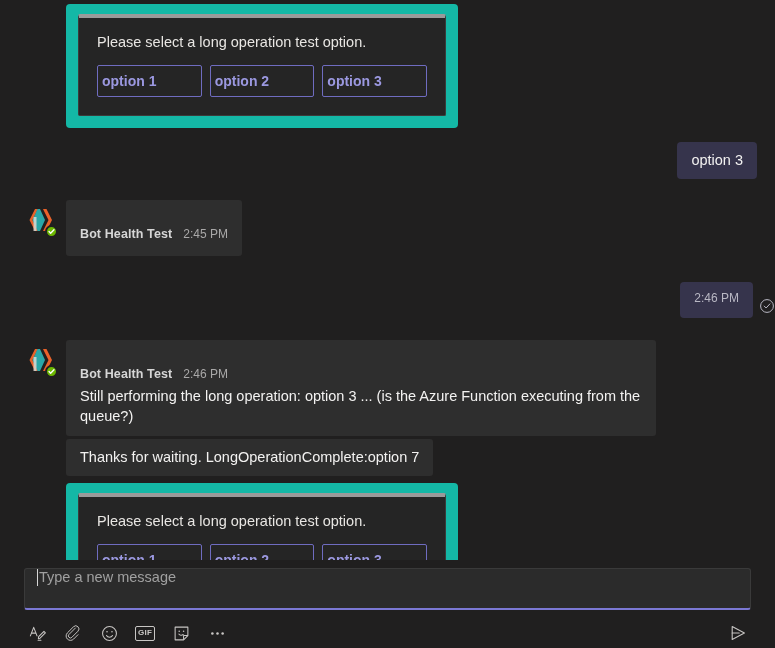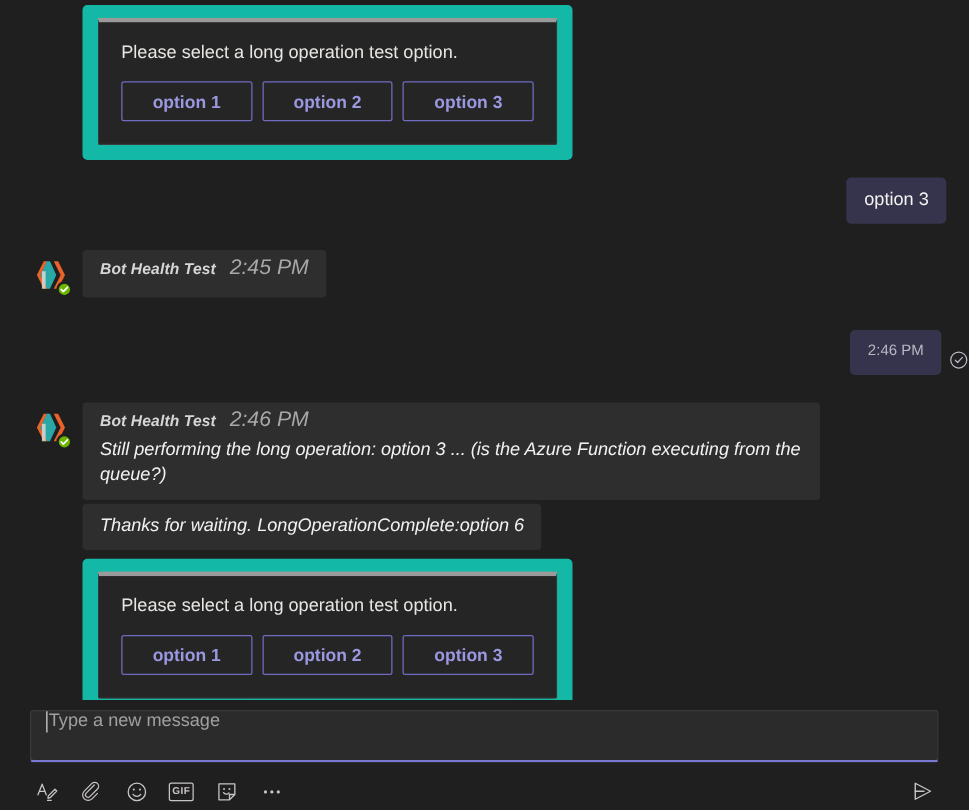--- a/index.html
+++ b/index.html
@@ -74,41 +74,40 @@
     display: flex;
     flex-direction: column;
     align-items: flex-start;
     gap: 3px;
   }
 
   .bubble-bot {
     background: #2e2e2e;
     color: #f3f2f1;
     border-radius: 3px;
-    padding: 2px 14px 10px 14px;
+    padding: 26px 14px 10px 14px;
     max-width: 590px;
     line-height: 1.38;
     font-size: 14.5px;
-    font-style: italic;
   }
 
   .meta {
     display: flex;
     align-items: baseline;
     gap: 11px;
     margin-bottom: 3px;
   }
   .meta-name {
     font-size: 12.5px;
     color: #d6d6d6;
     font-weight: 600;
     letter-spacing: .1px;
   }
   .meta-time {
-    font-size: 17px;
+    font-size: 12px;
     color: #a9a8a8;
   }
   .bubble-text { font-size: 14.5px; color: #f3f2f1; }
 
   
   .msg-row.outgoing {
     justify-content: flex-end;
     padding-right: 0;
   }
   .out-wrap {
@@ -165,21 +164,21 @@
   .card-btn {
     flex: 1;
     border: 1px solid #6f6cc0;
     background: transparent;
     color: #9b98e0;
     font-family: inherit;
     font-size: 14px;
     font-weight: 600;
     padding: 7px 4px;
     border-radius: 2px;
-    text-align: center;
+    text-align: left;
     cursor: pointer;
     white-space: nowrap;
   }
 
   
   #compose {
     position: absolute;
     left: 0;
     bottom: 0;
     width: 775px;
@@ -340,21 +339,21 @@
 
         <div class="bubble-bot">
           <div class="meta">
             <span class="meta-name">Bot Health Test</span>
             <span class="meta-time">2:46 PM</span>
           </div>
           <div class="bubble-text">Still performing the long operation: option 3 ... (is the Azure Function executing from the queue?)</div>
         </div>
 
         <div class="bubble-bot" style="padding-top:8px;padding-bottom:9px;">
-          <div class="bubble-text">Thanks for waiting. LongOperationComplete:option 6</div>
+          <div class="bubble-text">Thanks for waiting. LongOperationComplete:option 7</div>
         </div>
 
         <div class="card-outer" style="margin-top:4px;">
           <div class="card-inner">
             <div class="card-title">Please select a long operation test option.</div>
             <div class="card-actions">
               <div class="card-btn">option 1</div>
               <div class="card-btn">option 2</div>
               <div class="card-btn">option 3</div>
             </div>

